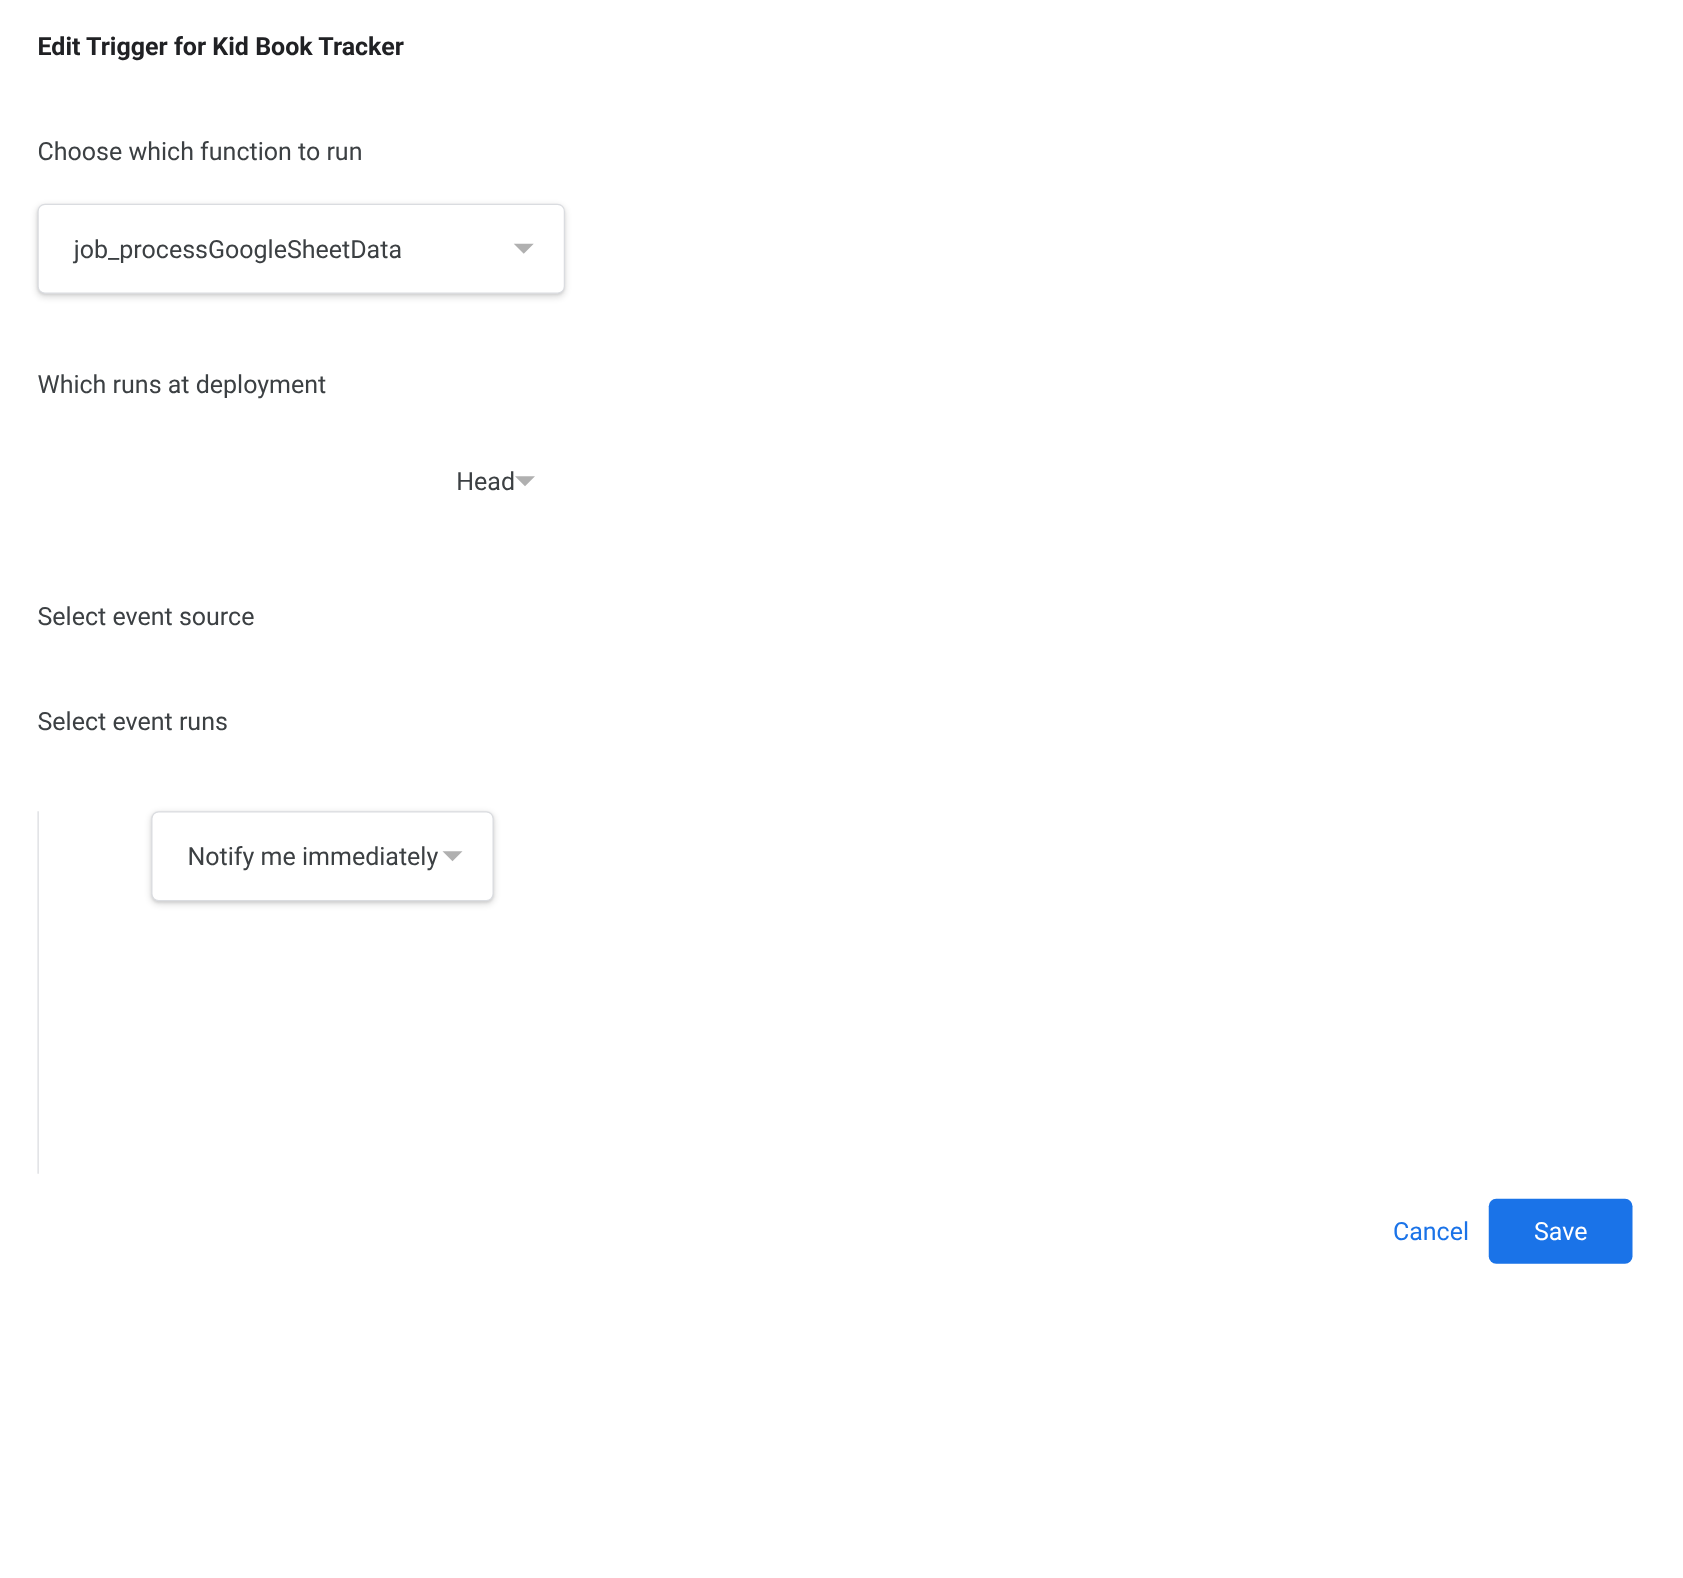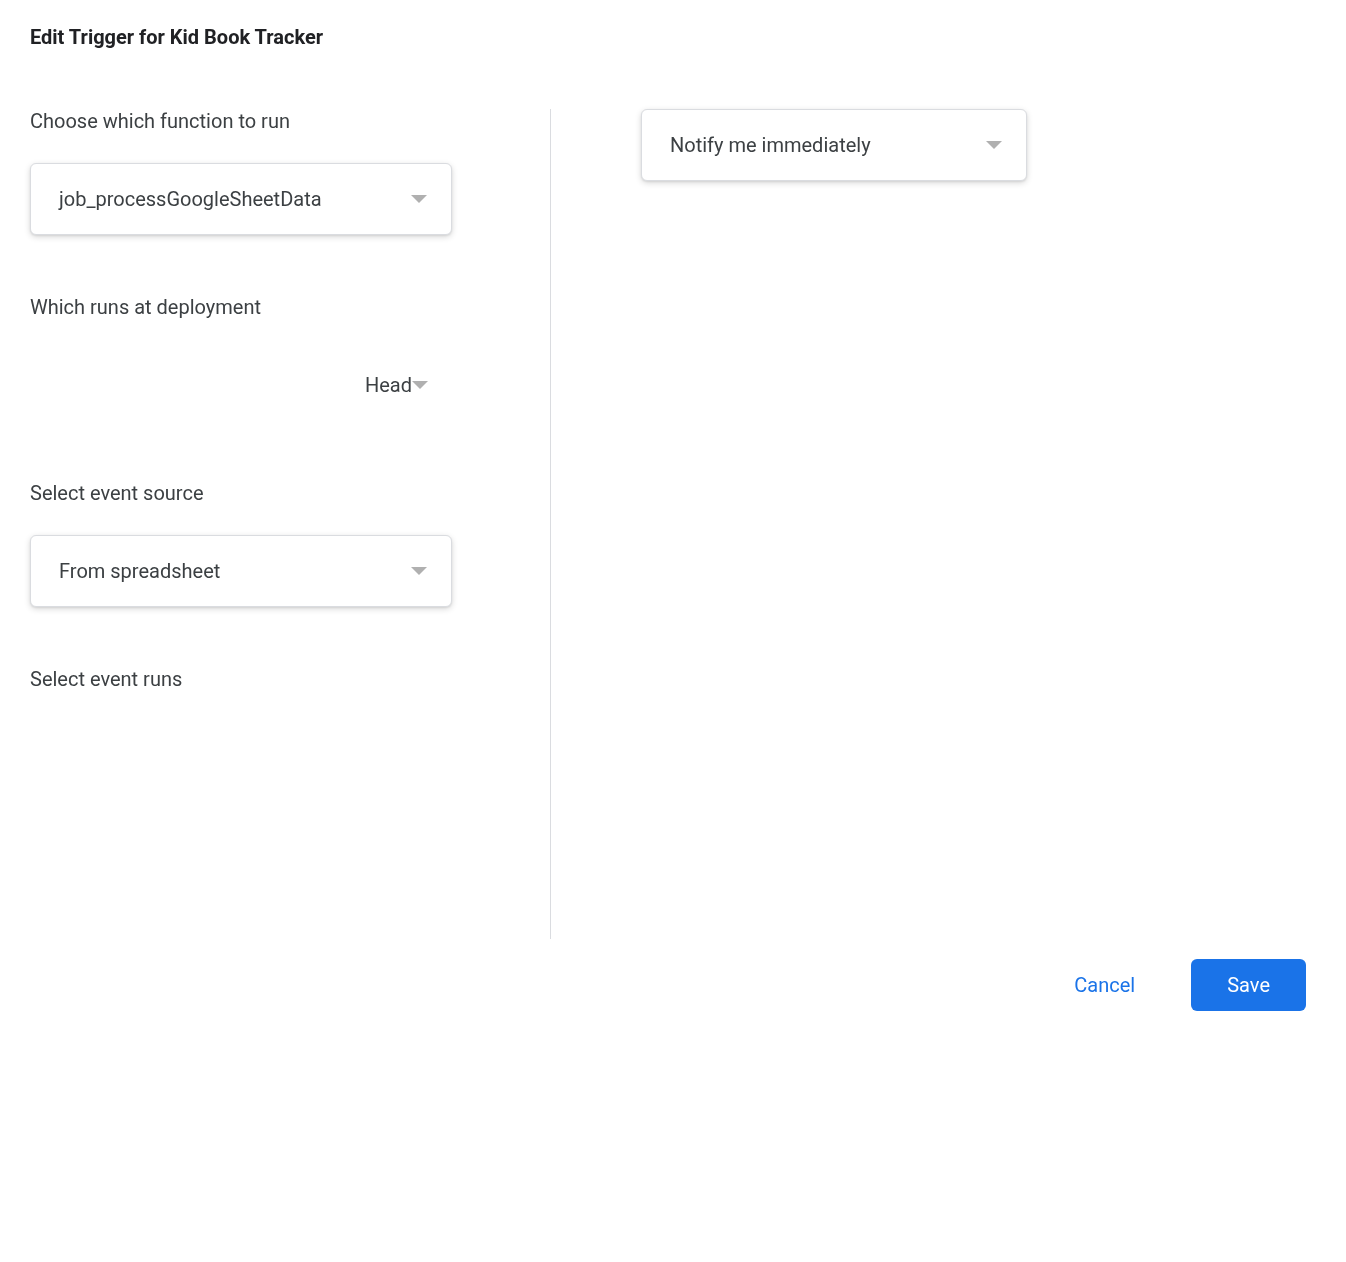--- a/index.html
+++ b/index.html
@@ -21,20 +21,21 @@
       font-size: 20px;
       font-weight: 700;
       color: #202124;
       margin-bottom: 60px;
       margin-top: 5px;
     }
     .columns {
       display: flex;
       width: 100%;
       min-height: 830px;
+      flex-direction: column;
     }
     .col-left {
       flex: 0 0 520px;
       padding-right: 40px;
     }
     .col-right {
       flex: 1;
       border-left: 1px solid #dadce0;
       padding-left: 90px;
       padding-right: 20px;
@@ -123,21 +124,20 @@
       width: 2.5px;
       height: 24px;
       left: 50%;
       top: 0;
       transform: translateX(-50%);
     }
     .footer {
       display: flex;
       justify-content: flex-end;
       align-items: center;
-      gap: 40px;
       margin-top: 20px;
       padding-right: 10px;
     }
     .btn-cancel {
       background: none;
       border: none;
       color: #1a73e8;
       font-size: 20px;
       font-family: inherit;
       cursor: pointer;
@@ -148,21 +148,21 @@
       background: #1a73e8;
       border: none;
       color: #ffffff;
       font-size: 20px;
       font-family: inherit;
       cursor: pointer;
       padding: 14px 36px;
       border-radius: 6px;
     }
     .col-right .dropdown {
-      width: 386px;
+      width: 274px;
     }
   </style>
 </head>
 <body>
 
 <div class="dialog">
   <h1 class="dialog-title">Edit Trigger for Kid Book Tracker</h1>
 
   <div class="columns">
     <div class="col-left">
@@ -178,24 +178,20 @@
       <div class="field-group">
         <span class="field-label">Which runs at deployment</span>
         <div class="dropdown-flat">
           <span class="dropdown-text">Head</span>
           <span class="chevron"></span>
         </div>
       </div>
 
       <div class="field-group">
         <span class="field-label">Select event source</span>
-        <div class="dropdown">
-          <span class="dropdown-text">From spreadsheet</span>
-          <span class="chevron"></span>
-        </div>
       </div>
 
       <div class="field-group">
         <span class="field-label">Select event runs</span>
       </div>
 
     </div>
 
     <div class="col-right">
       <div class="field-group">

